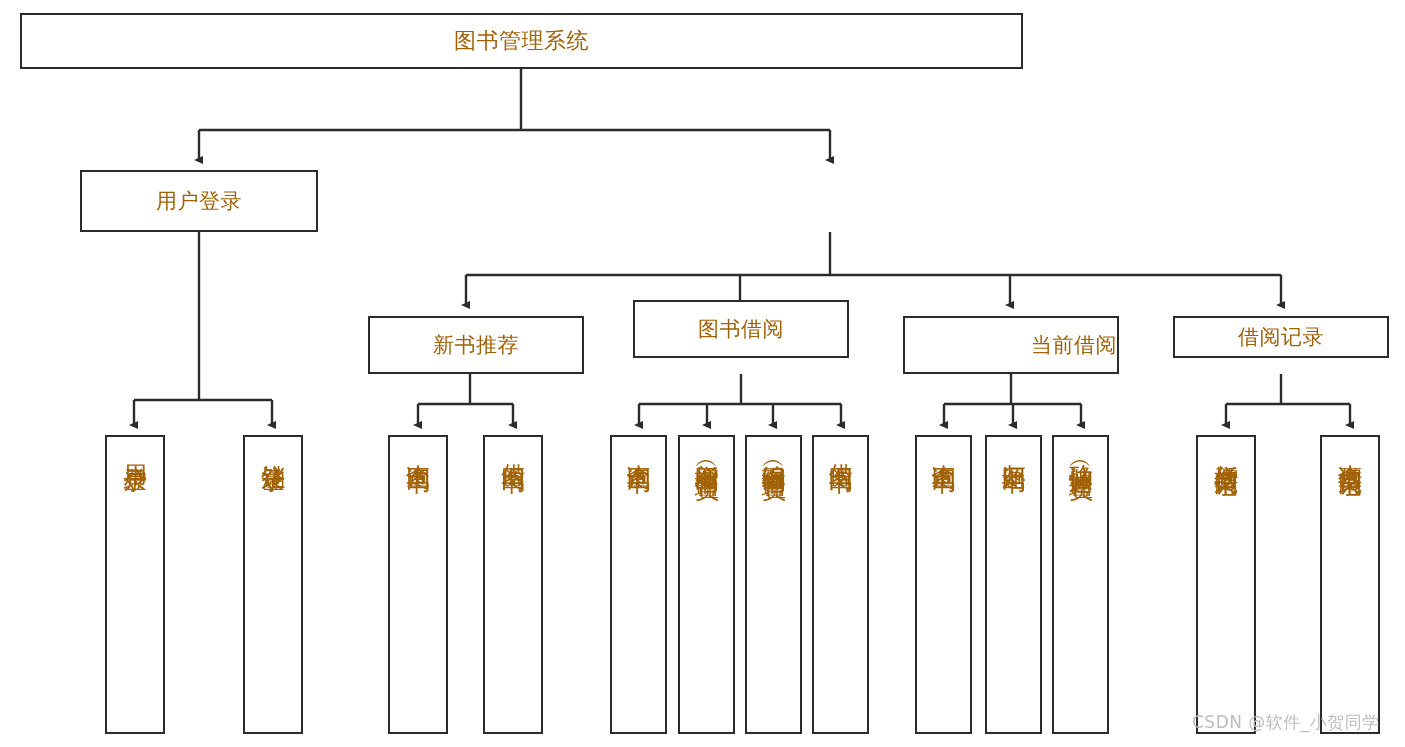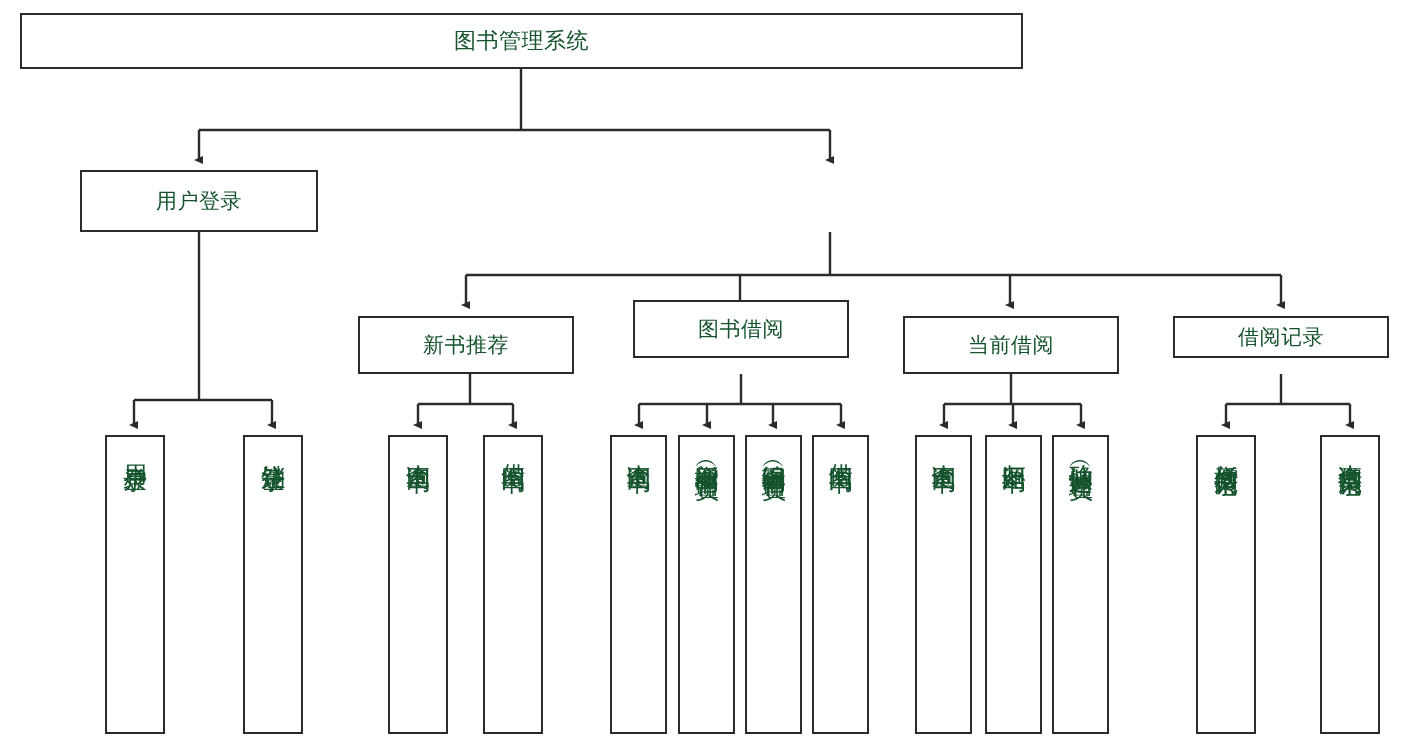--- a/index.html
+++ b/index.html
@@ -12,21 +12,21 @@
   }
   #canvas{position:absolute;left:0;top:0;width:1405px;height:747px;}
   svg.edges{position:absolute;left:0;top:0;width:1405px;height:747px;}
 
   .node{
     position:absolute;
     box-sizing:border-box;
     background:#ffffff;
     border:2px solid #2b2b2b;
     display:flex;align-items:center;justify-content:center;
-    color:#14532d;
+    color:#a16207;
   }
   .node .label{
     display:block;
     line-height:1.18;
     letter-spacing:.5px;
     white-space:nowrap;
   }
   
   .node.h .label{
     writing-mode:horizontal-tb;
@@ -111,27 +111,27 @@
   </svg>
 
   <div class="node h root" id="n-root" style="left: 20px; top: 13px; width: 1003px; height: 56px;">
     <span class="label">图书管理系统</span>
   </div>
 
   <div class="node h" id="n-l2-0" style="left: 80px; top: 170px; width: 238px; height: 62px;">
     <span class="label">用户登录</span>
   </div>
 
-  <div class="node h" id="n-l3-0" style="left: 358px; top: 316px; width: 216px; height: 58px;">
+  <div class="node h" id="n-l3-0" style="left: 368px; top: 316px; width: 216px; height: 58px;">
     <span class="label">新书推荐</span>
   </div>
   <div class="node h" id="n-l3-1" style="left: 633px; top: 300px; width: 216px; height: 58px;">
     <span class="label">图书借阅</span>
   </div>
-  <div class="node h" id="n-l3-2" style="left: 903px; top: 316px; width: 216px; height: 58px;">
+  <div class="node h" id="n-l3-2" style="left: 903px; top: 316px; width: 216px; height: 58px; justify-content: flex-end;">
     <span class="label">当前借阅</span>
   </div>
   <div class="node h" id="n-l3-3" style="left: 1173px; top: 316px; width: 216px; height: 42px;">
     <span class="label">借阅记录</span>
   </div>
 
   <div class="node v" id="n-leaf-0" style="left: 105px; top: 435px; width: 60px; height: 299px;">
     <span class="label">用户登录</span>
   </div>
   <div class="node v" id="n-leaf-1" style="left: 243px; top: 435px; width: 60px; height: 299px;">
@@ -164,13 +164,14 @@
   <div class="node v" id="n-leaf-10" style="left: 1052px; top: 435px; width: 57px; height: 299px;">
     <span class="label">确认归还（管理员）</span>
   </div>
   <div class="node v" id="n-leaf-11" style="left: 1196px; top: 435px; width: 60px; height: 299px;">
     <span class="label">新增借阅记录</span>
   </div>
   <div class="node v" id="n-leaf-12" style="left: 1320px; top: 435px; width: 60px; height: 299px;">
     <span class="label">查询借阅记录</span>
   </div>
 
+  <div class="watermark">CSDN @软件_小贺同学</div>
 </div>
 
 </body></html>

